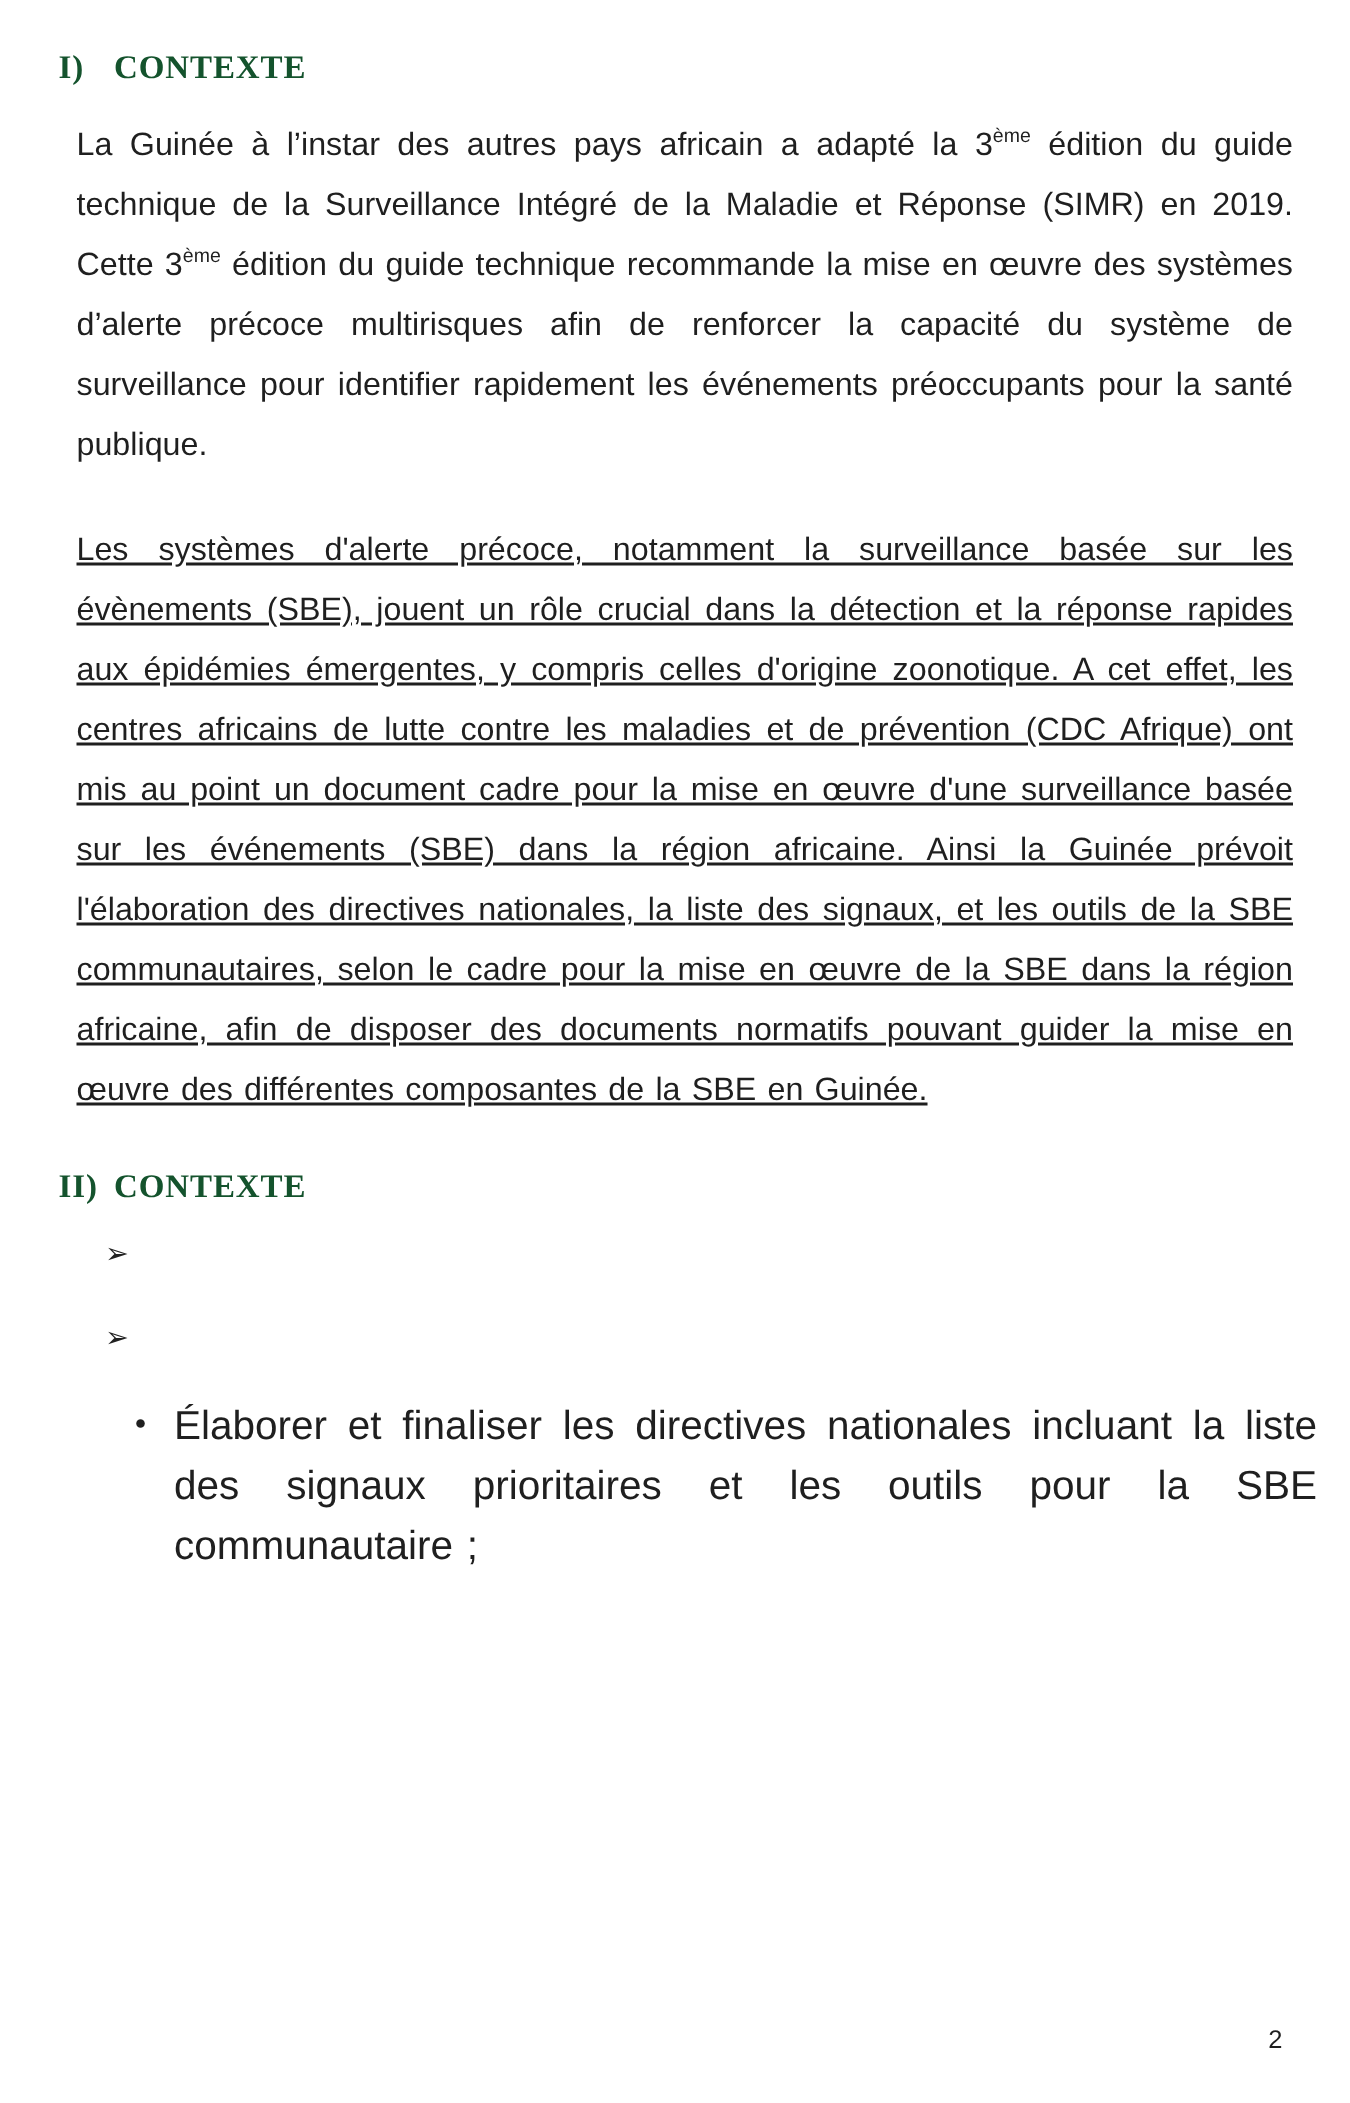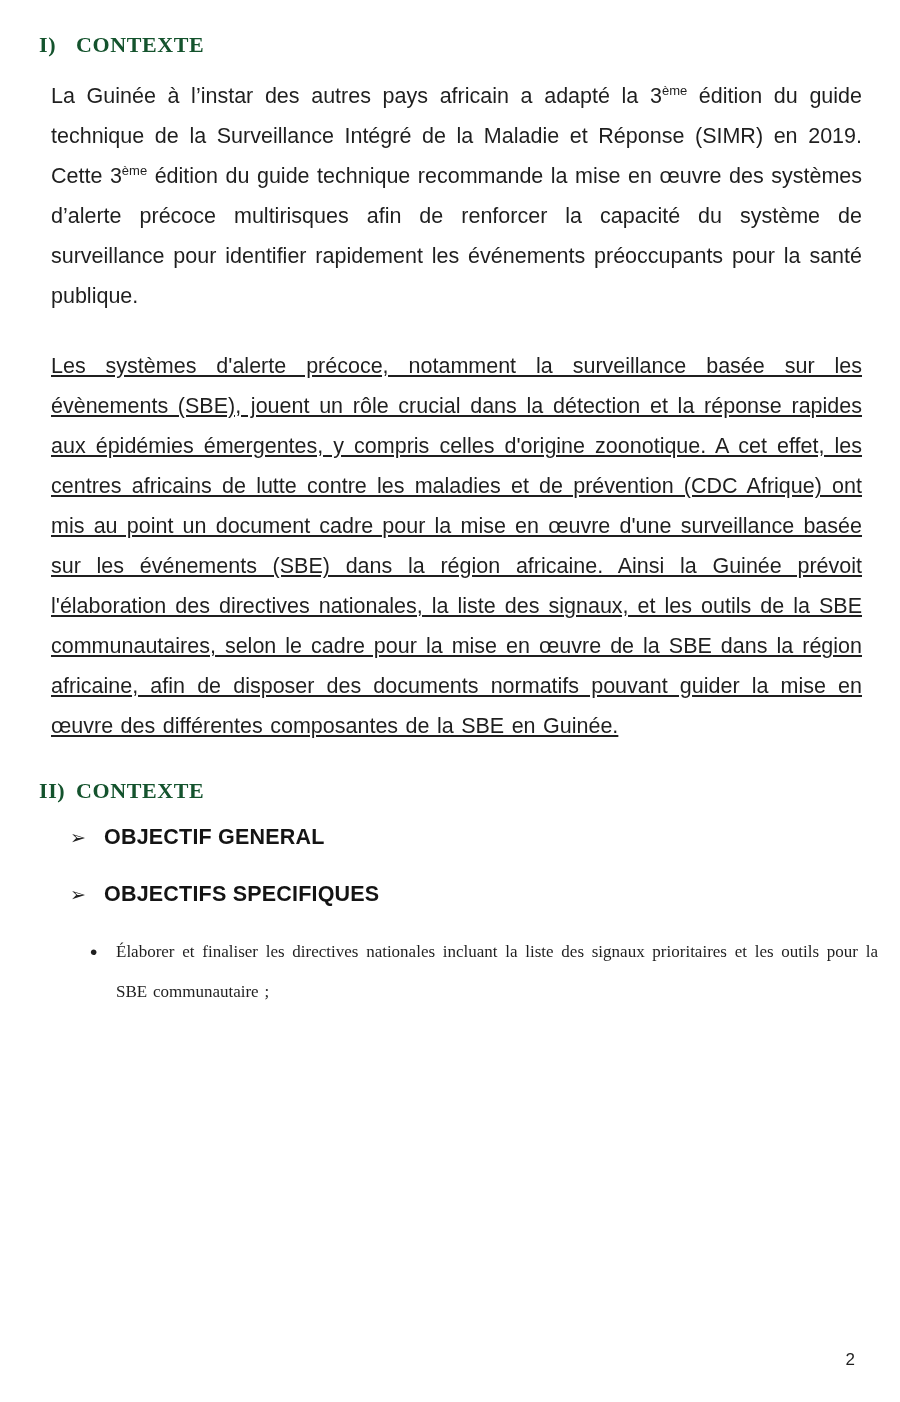--- a/index.html
+++ b/index.html
@@ -58,25 +58,24 @@
     display: flex;
     margin: 24px 0 0 55px;
   }
   .bullet-char {
     flex: 0 0 26px;
     font-size: 21px;
     line-height: 40px;
   }
   .bullet-text {
     flex: 1;
-    font-size: 17px;
+    font-size: 27px;
     line-height: 40px;
     text-align: justify;
     word-spacing: 1.5px;
-    font-family: Liberation Serif, serif;
   }
   .page-number {
     position: absolute;
     top: 1350px;
     right: 45px;
     font-size: 17px;
     color: #1f1f1f;
   }
 </style>
 </head>
@@ -88,27 +87,25 @@
 
   <p class="body-par p1"><span>La Guinée à l’instar des autres pays africain a adapté la 3</span><sup class="ord">ème</sup><span> édition du guide technique de la Surveillance Intégré de la Maladie et Réponse (SIMR) en 2019. Cette 3</span><sup class="ord">ème</sup><span> édition du guide technique recommande la mise en œuvre des systèmes d’alerte précoce multirisques afin de renforcer la capacité du système de surveillance pour identifier rapidement les événements préoccupants pour la santé publique.</span></p>
 
   <p class="body-par p2">Les systèmes d'alerte précoce, notamment la surveillance basée sur les évènements (SBE), jouent un rôle crucial dans la détection et la réponse rapides aux épidémies émergentes, y compris celles d'origine zoonotique. A cet effet, les centres africains de lutte contre les maladies et de prévention (CDC Afrique) ont mis au point un document cadre pour la mise en œuvre d'une surveillance basée sur les événements (SBE) dans la région africaine. Ainsi la Guinée prévoit l'élaboration des directives nationales, la liste des signaux, et les outils de la SBE communautaires, selon le cadre pour la mise en œuvre de la SBE dans la région africaine, afin de disposer des documents normatifs pouvant guider la mise en œuvre des différentes composantes de la SBE en Guinée.</p>
 
 
   <h1 class="section-heading h2"><span class="numeral">II)</span><span>CONTEXTE</span></h1>
 
   <div class="sub-heading general">
     <span class="arrow-bullet">➢</span>
-    <span>OBJECTIF GENERAL</span>
   </div>
 
 
   <div class="sub-heading specifiques">
     <span class="arrow-bullet">➢</span>
-    <span>OBJECTIFS SPECIFIQUES</span>
   </div>
 
   <div class="bullet-item">
     <span class="bullet-char">•</span>
     <span class="bullet-text">Élaborer et finaliser les directives nationales incluant la liste des signaux prioritaires et les outils pour la SBE communautaire ;</span>
   </div>
 
   <div class="page-number">2</div>
 
 </div>

